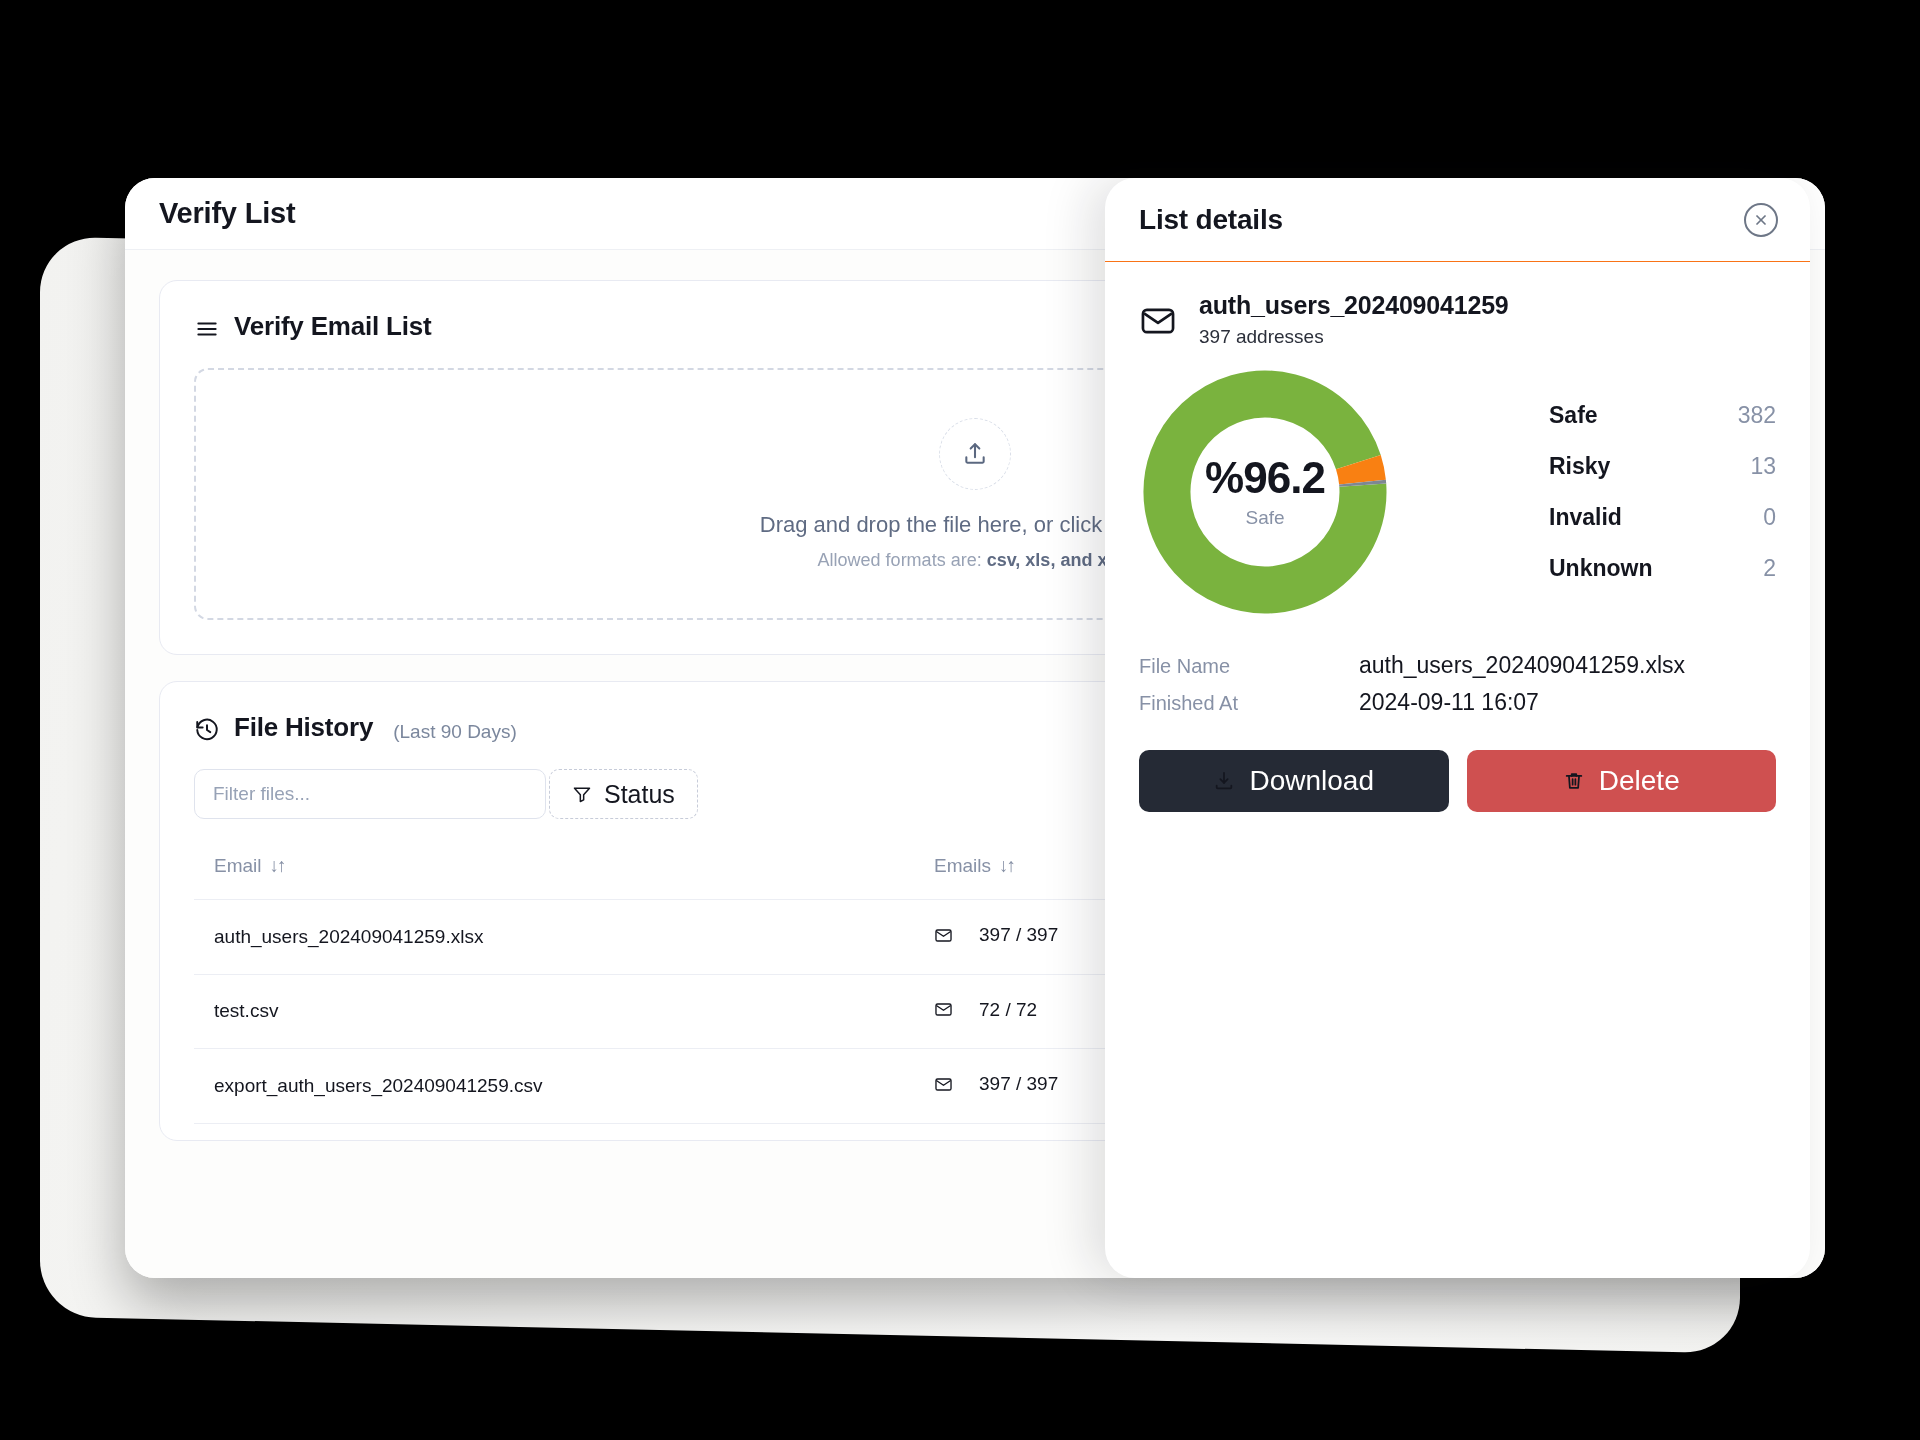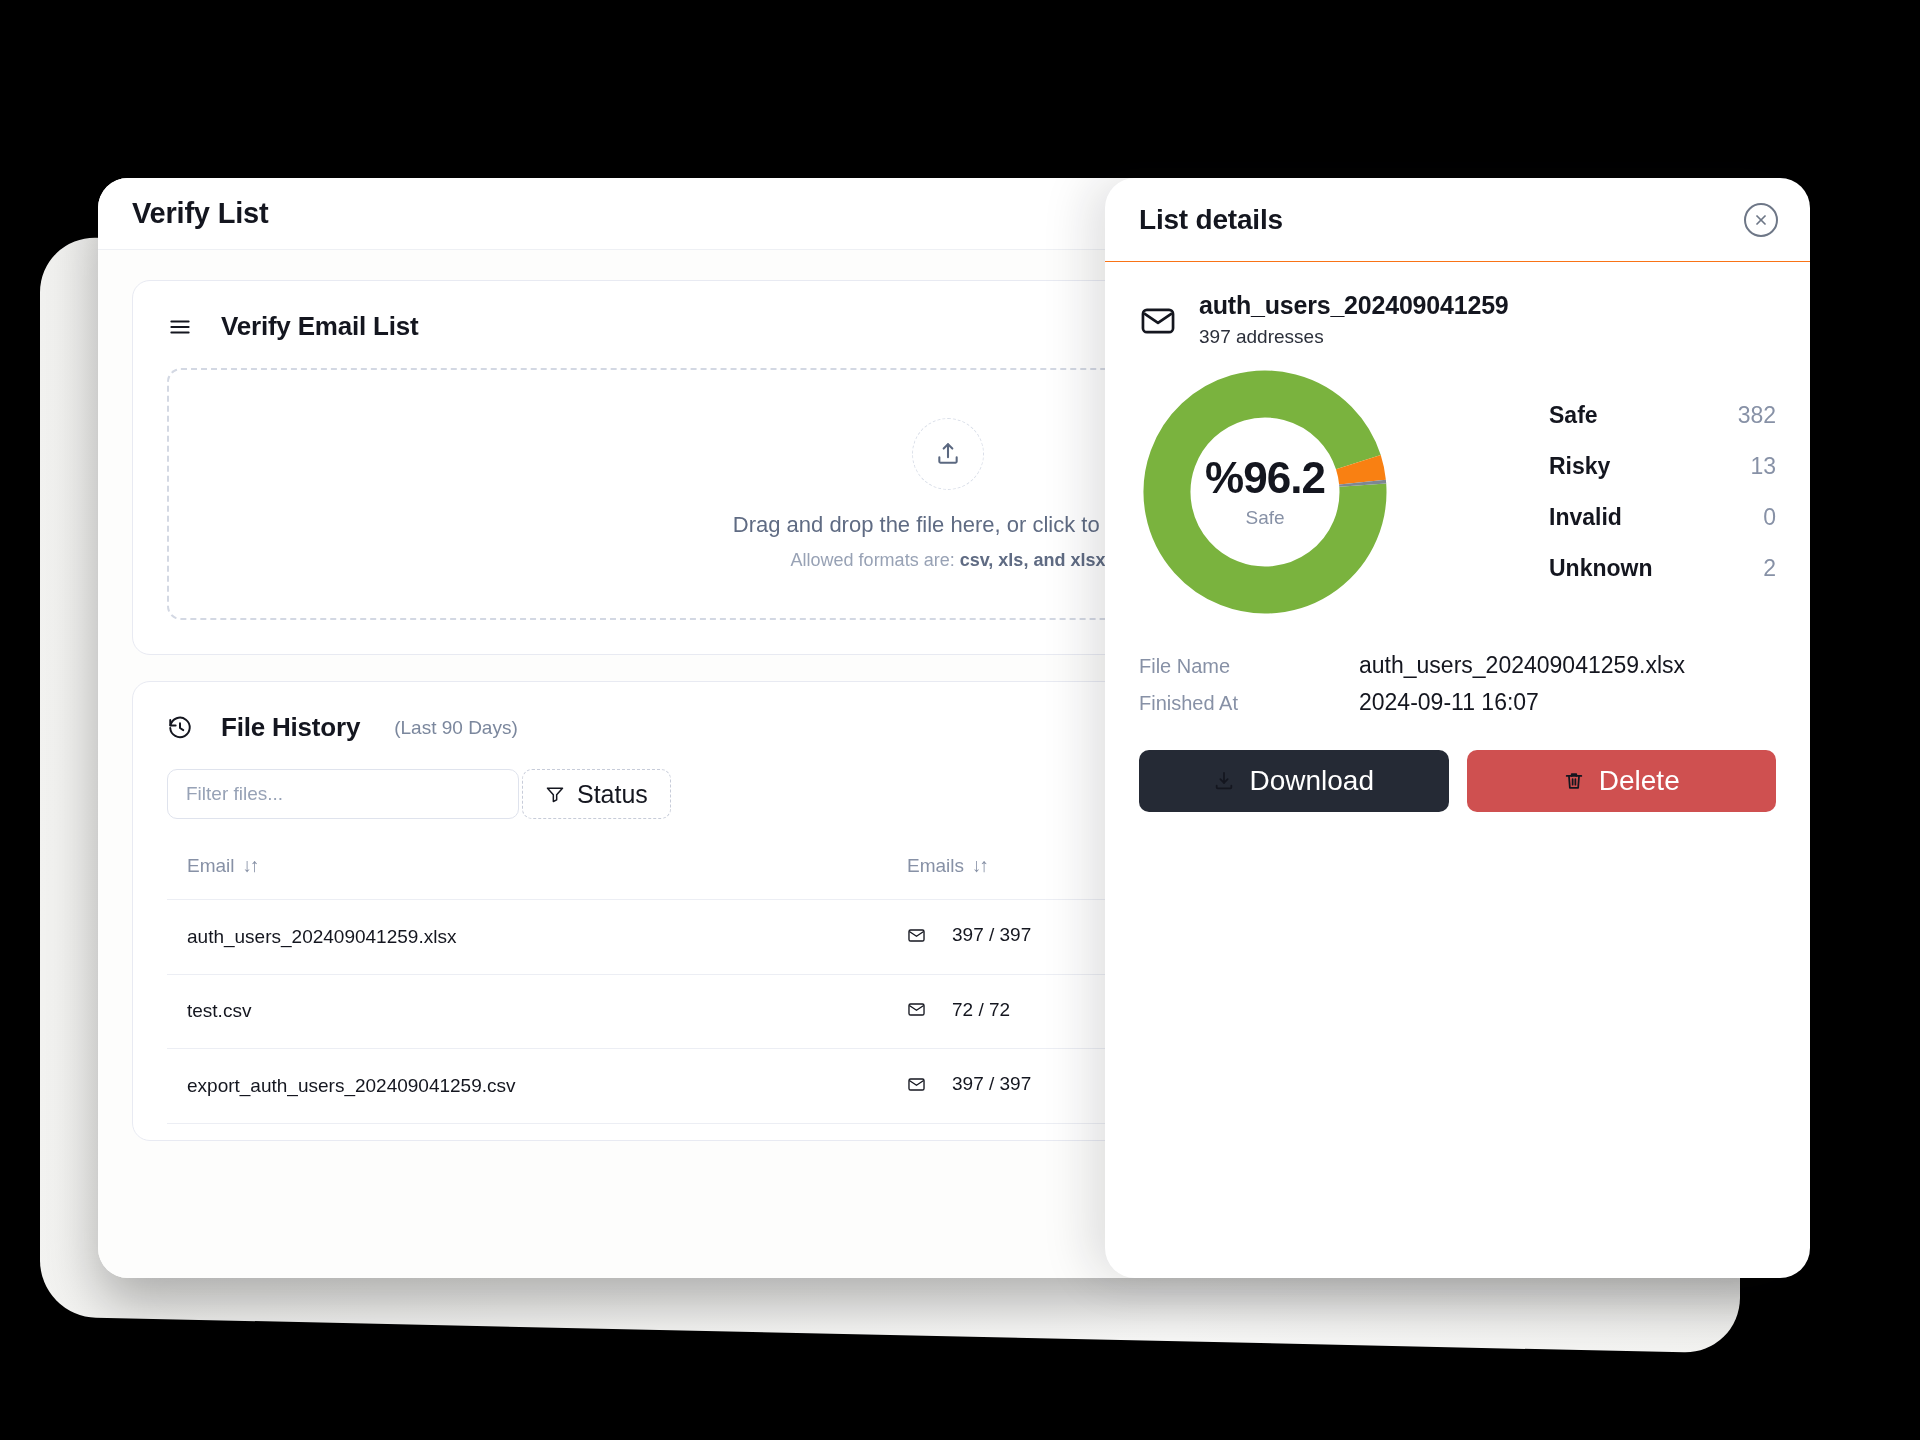--- a/index.html
+++ b/index.html
@@ -28,21 +28,21 @@
     height: 1080px;
     background: linear-gradient(100deg, #f2f2f0 0%, #f7f7f5 35%, #fbfbfa 70%, #f4f4f2 100%);
     border-radius: 56px;
     transform: skewY(1.25deg);
     box-shadow: 0 30px 60px rgba(0,0,0,0.35);
   }
 
   
   .app-card {
     position: absolute;
-    left: 98px;
+    left: 125px;
     top: 178px;
     width: 1700px;
     height: 1100px;
     background: #fdfdfc;
     border-radius: 30px;
     overflow: hidden;
     box-shadow: 0 26px 55px rgba(0,0,0,0.30);
   }
 
   .app-header {
@@ -77,22 +77,22 @@
     box-sizing: border-box;
   }
 
   .panel-verify {
     padding: 30px 34px 34px 34px;
     margin-bottom: 26px;
   }
 
   .panel-head {
     display: flex;
-    align-items: center;
-    gap: 28px;
+    align-items: flex-end;
+    gap: 14px;
     margin-bottom: 26px;
   }
 
   .panel-title {
     font-size: 26px;
     font-weight: bold;
     color: #14161f;
     letter-spacing: -0.2px;
   }
 

